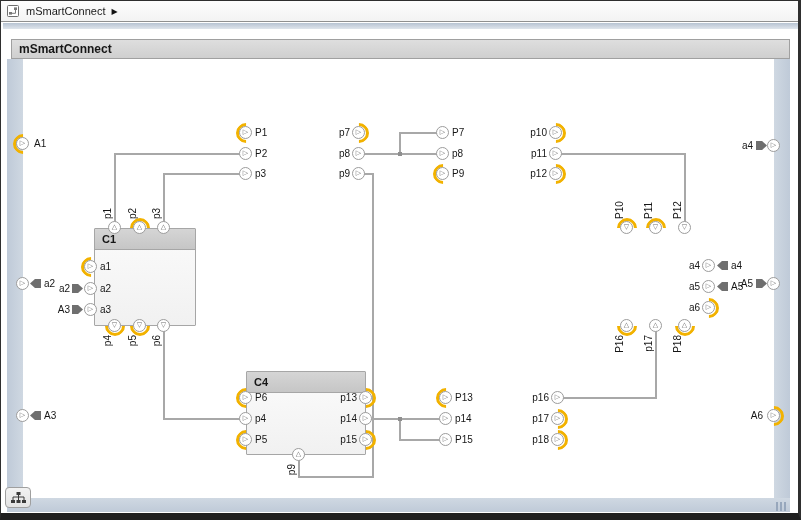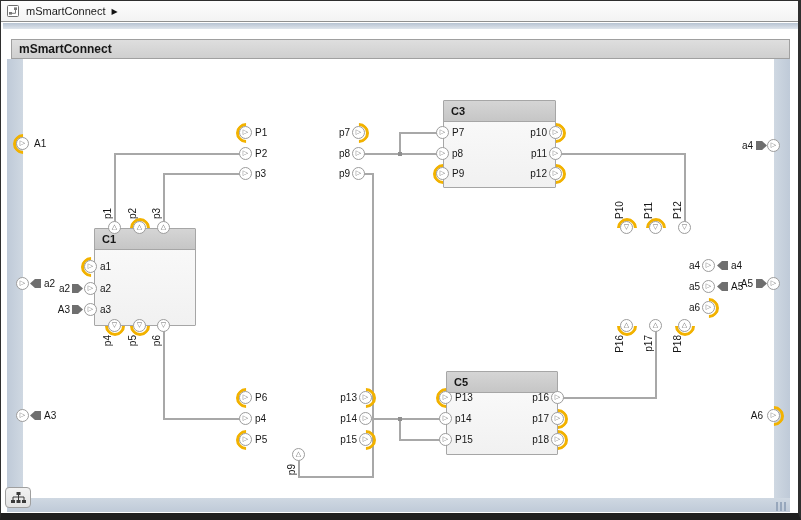--- a/index.html
+++ b/index.html
@@ -100,23 +100,20 @@
       </div>
       <div class="plabel" style="position: absolute; left: 303px; width: 46px; text-align: right; top: 126px;">p7</div>
       <div class="port" style="position: absolute; left: 351px; top: 146px;">
         <span class="glyph">▷</span>
       </div>
       <div class="plabel" style="position: absolute; left: 303px; width: 46px; text-align: right; top: 147px;">p8</div>
       <div class="port" style="position: absolute; left: 351px; top: 166px;">
         <span class="glyph">▷</span>
       </div>
       <div class="plabel" style="position: absolute; left: 303px; width: 46px; text-align: right; top: 167px;">p9</div>
-      <div class="comp" style="position: absolute; left: 442px; top: 99px; width: 113px; height: 88px;">
-        <div class="comp-header"><span>C3</span></div>
-      </div>
       <div class="port" style="position: absolute; left: 435px; top: 125px;">
         <span class="glyph">▷</span>
       </div>
       <div class="plabel" style="position: absolute; left: 451px; top: 126px;">P7</div>
       <div class="port" style="position: absolute; left: 435px; top: 146px;">
         <span class="glyph">▷</span>
       </div>
       <div class="plabel" style="position: absolute; left: 451px; top: 147px;">p8</div>
       <div class="arc" style="position: absolute; left: 432px; top: 163px; transform: rotate(-45deg);"></div>
       <div class="port" style="position: absolute; left: 435px; top: 166px;">
@@ -222,20 +219,23 @@
       <div class="plabel rot" style="position: absolute; left: 602px; top: 345px; width: 34px; text-align: right;">P16</div>
       <div class="port" style="position: absolute; left: 648px; top: 318px;">
         <span class="glyph">△</span>
       </div>
       <div class="plabel rot" style="position: absolute; left: 631px; top: 345px; width: 34px; text-align: right;">p17</div>
       <div class="arc" style="position: absolute; left: 674px; top: 315px; transform: rotate(-135deg);"></div>
       <div class="port" style="position: absolute; left: 677px; top: 318px;">
         <span class="glyph">△</span>
       </div>
       <div class="plabel rot" style="position: absolute; left: 660px; top: 345px; width: 34px; text-align: right;">P18</div>
+      <div class="comp" style="position: absolute; left: 245px; top: 370px; width: 120px; height: 84px;">
+        <div class="comp-header"><span>C4</span></div>
+      </div>
       <div class="arc" style="position: absolute; left: 235px; top: 387px; transform: rotate(-45deg);"></div>
       <div class="port" style="position: absolute; left: 238px; top: 390px;">
         <span class="glyph">▷</span>
       </div>
       <div class="plabel" style="position: absolute; left: 254px; top: 391px;">P6</div>
       <div class="port" style="position: absolute; left: 238px; top: 411px;">
         <span class="glyph">▷</span>
       </div>
       <div class="plabel" style="position: absolute; left: 254px; top: 412px;">p4</div>
       <div class="arc" style="position: absolute; left: 235px; top: 429px; transform: rotate(-45deg);"></div>
@@ -254,23 +254,20 @@
       <div class="plabel" style="position: absolute; left: 310px; width: 46px; text-align: right; top: 412px;">p14</div>
       <div class="arc" style="position: absolute; left: 355px; top: 429px; transform: rotate(135deg);"></div>
       <div class="port" style="position: absolute; left: 358px; top: 432px;">
         <span class="glyph">▷</span>
       </div>
       <div class="plabel" style="position: absolute; left: 310px; width: 46px; text-align: right; top: 433px;">p15</div>
       <div class="port" style="position: absolute; left: 291px; top: 447px;">
         <span class="glyph">△</span>
       </div>
       <div class="plabel rot" style="position: absolute; left: 274px; top: 474px; width: 34px; text-align: right;">p9</div>
-      <div class="comp" style="position: absolute; left: 445px; top: 370px; width: 112px; height: 84px;">
-        <div class="comp-header"><span>C5</span></div>
-      </div>
       <div class="arc" style="position: absolute; left: 435px; top: 387px; transform: rotate(-45deg);"></div>
       <div class="port" style="position: absolute; left: 438px; top: 390px;">
         <span class="glyph">▷</span>
       </div>
       <div class="plabel" style="position: absolute; left: 454px; top: 391px;">P13</div>
       <div class="port" style="position: absolute; left: 438px; top: 411px;">
         <span class="glyph">▷</span>
       </div>
       <div class="plabel" style="position: absolute; left: 454px; top: 412px;">p14</div>
       <div class="port" style="position: absolute; left: 438px; top: 432px;">

